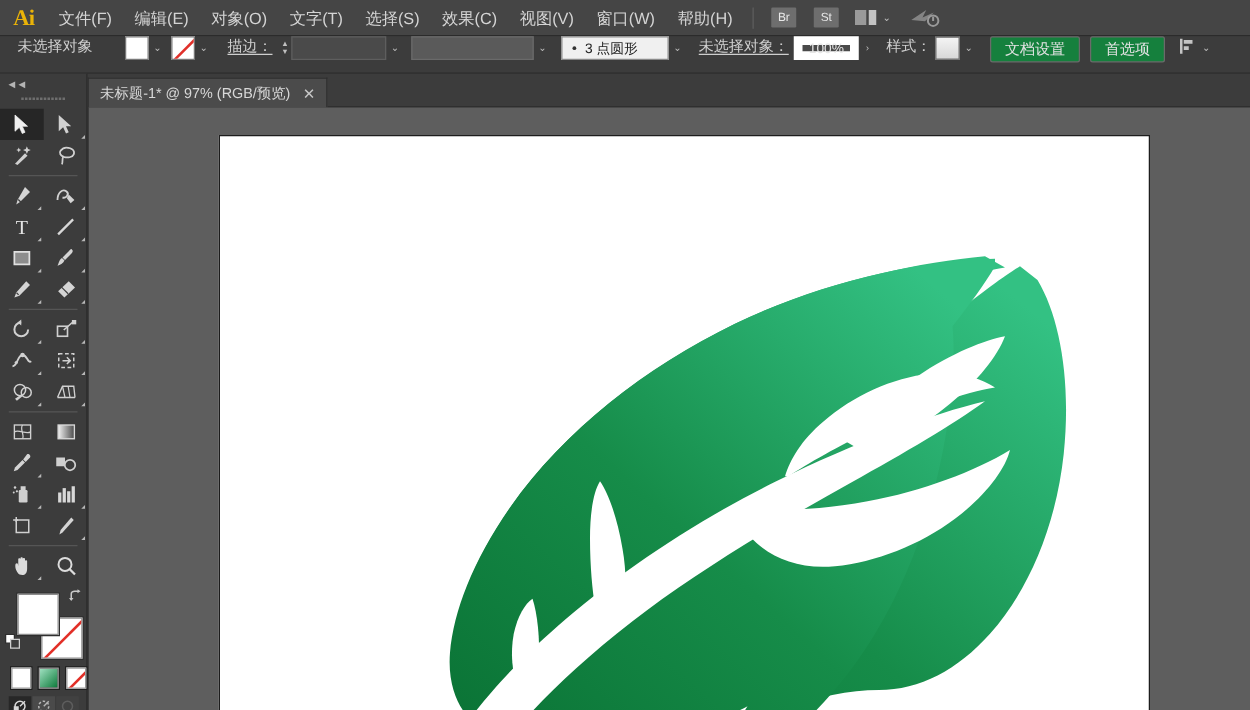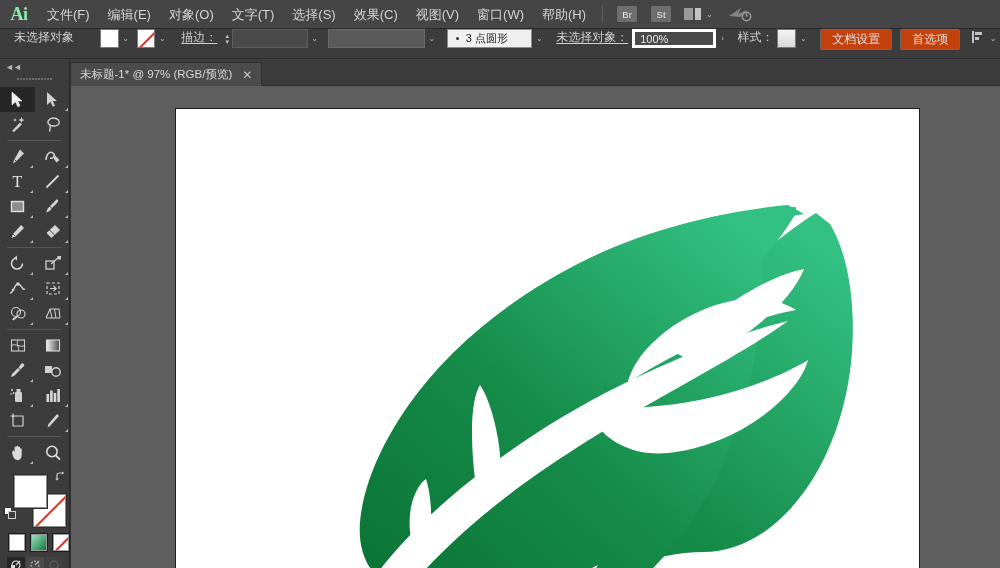--- a/index.html
+++ b/index.html
@@ -17,21 +17,21 @@
   
   .menubar {
     position: absolute; top: 0; left: 0; width: 1000px; height: 29px;
     background: #454545;
     display: flex; align-items: center;
     border-bottom: 1px solid #2b2b2b;
   }
   .ai-logo {
     width: 38px; height: 29px;
     display: flex; align-items: center; justify-content: center;
-    color: #86efac; font-size: 18px; font-weight: bold;
+    color: #eab308; font-size: 18px; font-weight: bold;
     font-family: "Liberation Serif", serif;
     letter-spacing: -0.5px;
   }
   .menu-item {
     padding: 0 9px; height: 29px; line-height: 29px;
     color: #d4d4d4; font-size: 13px; white-space: nowrap; cursor: default;
   }
   .menu-sep {
     width: 1px; height: 17px; background: #5e5e5e; margin: 0 7px;
   }
@@ -84,25 +84,25 @@
   .wide-field {
     height: 19px; background: #5a5a5a; border: 1px solid #6a6a6a;
   }
   .profile-field {
     height: 19px; background: #f0f0f0; color: #222; font-size: 11px;
     display: flex; align-items: center; gap: 7px; padding: 0 8px;
     border: 1px solid #8a8a8a;
   }
   .dot { width: 3px; height: 3px; border-radius: 50%; background: #333; }
   .opacity-field {
-    height: 19px; width: 84px; background: #4a4a4a; border: 3px solid #ffffff;
+    height: 19px; width: 52px; background: #4a4a4a; border: 7px solid #ffffff;
     color: #e6e6e6; font-size: 11px; display: flex; align-items: center; padding: 0 5px;
   }
   .btn {
-    height: 21px; padding: 0 11px; background: #c2410c;
+    height: 21px; padding: 0 11px; background: #15803d;
     border: 1px solid #6a6a6a; border-radius: 2px;
     color: #e2e2e2; font-size: 12px; display: flex; align-items: center;
     cursor: pointer; white-space: nowrap;
   }
   .style-swatch {
     width: 20px; height: 19px; border: 1px solid #787878;
     background: linear-gradient(#f4f4f4, #d8d8d8);
   }
 
   

